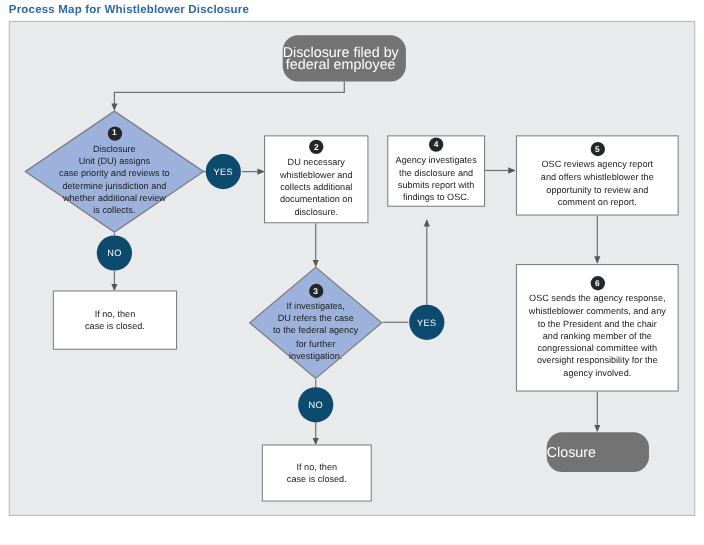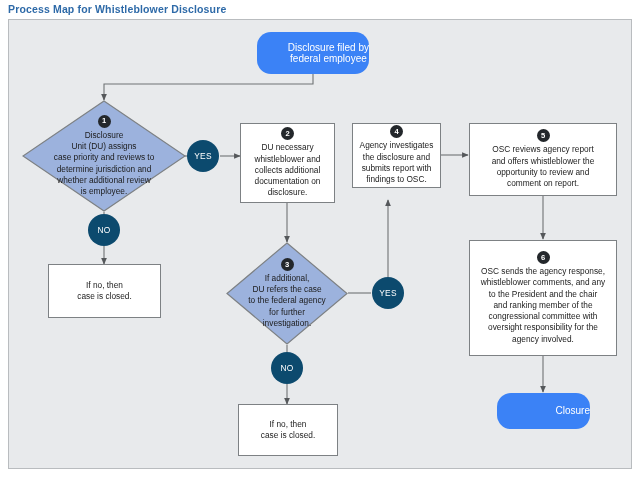--- a/index.html
+++ b/index.html
@@ -53,28 +53,28 @@
     width: 640px;
     height: 495px;
     pointer-events: none;
   }
   
   .node {
     position: absolute;
     box-sizing: border-box;
   }
   .pill {
-    background: #3b82f6;
+    background: #737373;
     border-radius: 14px;
     color: #ffffff;
     display: flex;
     align-items: center;
-    justify-content: flex-end;
+    justify-content: flex-start;
     text-align: center;
-    font-size: 10px;
+    font-size: 13px;
     line-height: 11.5px;
   }
   .boxwhite {
     background: #ffffff;
     border: 1px solid #7d8184;
     color: #1b1b1b;
     display: flex;
     flex-direction: column;
     align-items: center;
     justify-content: center;
@@ -196,21 +196,21 @@
     <svg class="diamond-shape" viewBox="0 0 164 112" preserveAspectRatio="none">
       <polygon points="82,1 163,56 82,111 1,56" fill="#9cb2dd" stroke="#7d8184" stroke-width="1.2"></polygon>
     </svg>
     <div class="diamond-text">
       <span class="badge-num">1</span>
       <span class="nodetext">Disclosure</span>
       <span class="nodetext">Unit (DU) assigns</span>
       <span class="nodetext">case priority and reviews to</span>
       <span class="nodetext">determine jurisdiction and</span>
       <span class="nodetext">whether additional review</span>
-      <span class="nodetext">is employee.</span>
+      <span class="nodetext">is collects.</span>
     </div>
   </div>
 
   <div class="decision-badge" style="left:187px; top:140px;">
     <span>YES</span>
   </div>
 
   <div class="decision-badge" style="left:88px; top:214px;">
     <span>NO</span>
   </div>
@@ -228,21 +228,21 @@
     <span class="nodetext">documentation on</span>
     <span class="nodetext">disclosure.</span>
   </div>
 
   <div class="diamond-wrap" style="left:226px; top:242px; width:122px; height:103px;">
     <svg class="diamond-shape" viewBox="0 0 122 103" preserveAspectRatio="none">
       <polygon points="61,1 121,51.5 61,102 1,51.5" fill="#9cb2dd" stroke="#7d8184" stroke-width="1.2"></polygon>
     </svg>
     <div class="diamond-text">
       <span class="badge-num">3</span>
-      <span class="nodetext">If additional,</span>
+      <span class="nodetext">If investigates,</span>
       <span class="nodetext">DU refers the case</span>
       <span class="nodetext">to the federal agency</span>
       <span class="nodetext">for further</span>
       <span class="nodetext">investigation.</span>
     </div>
   </div>
 
   <div class="decision-badge" style="left:372px; top:277px;">
     <span>YES</span>
   </div>

